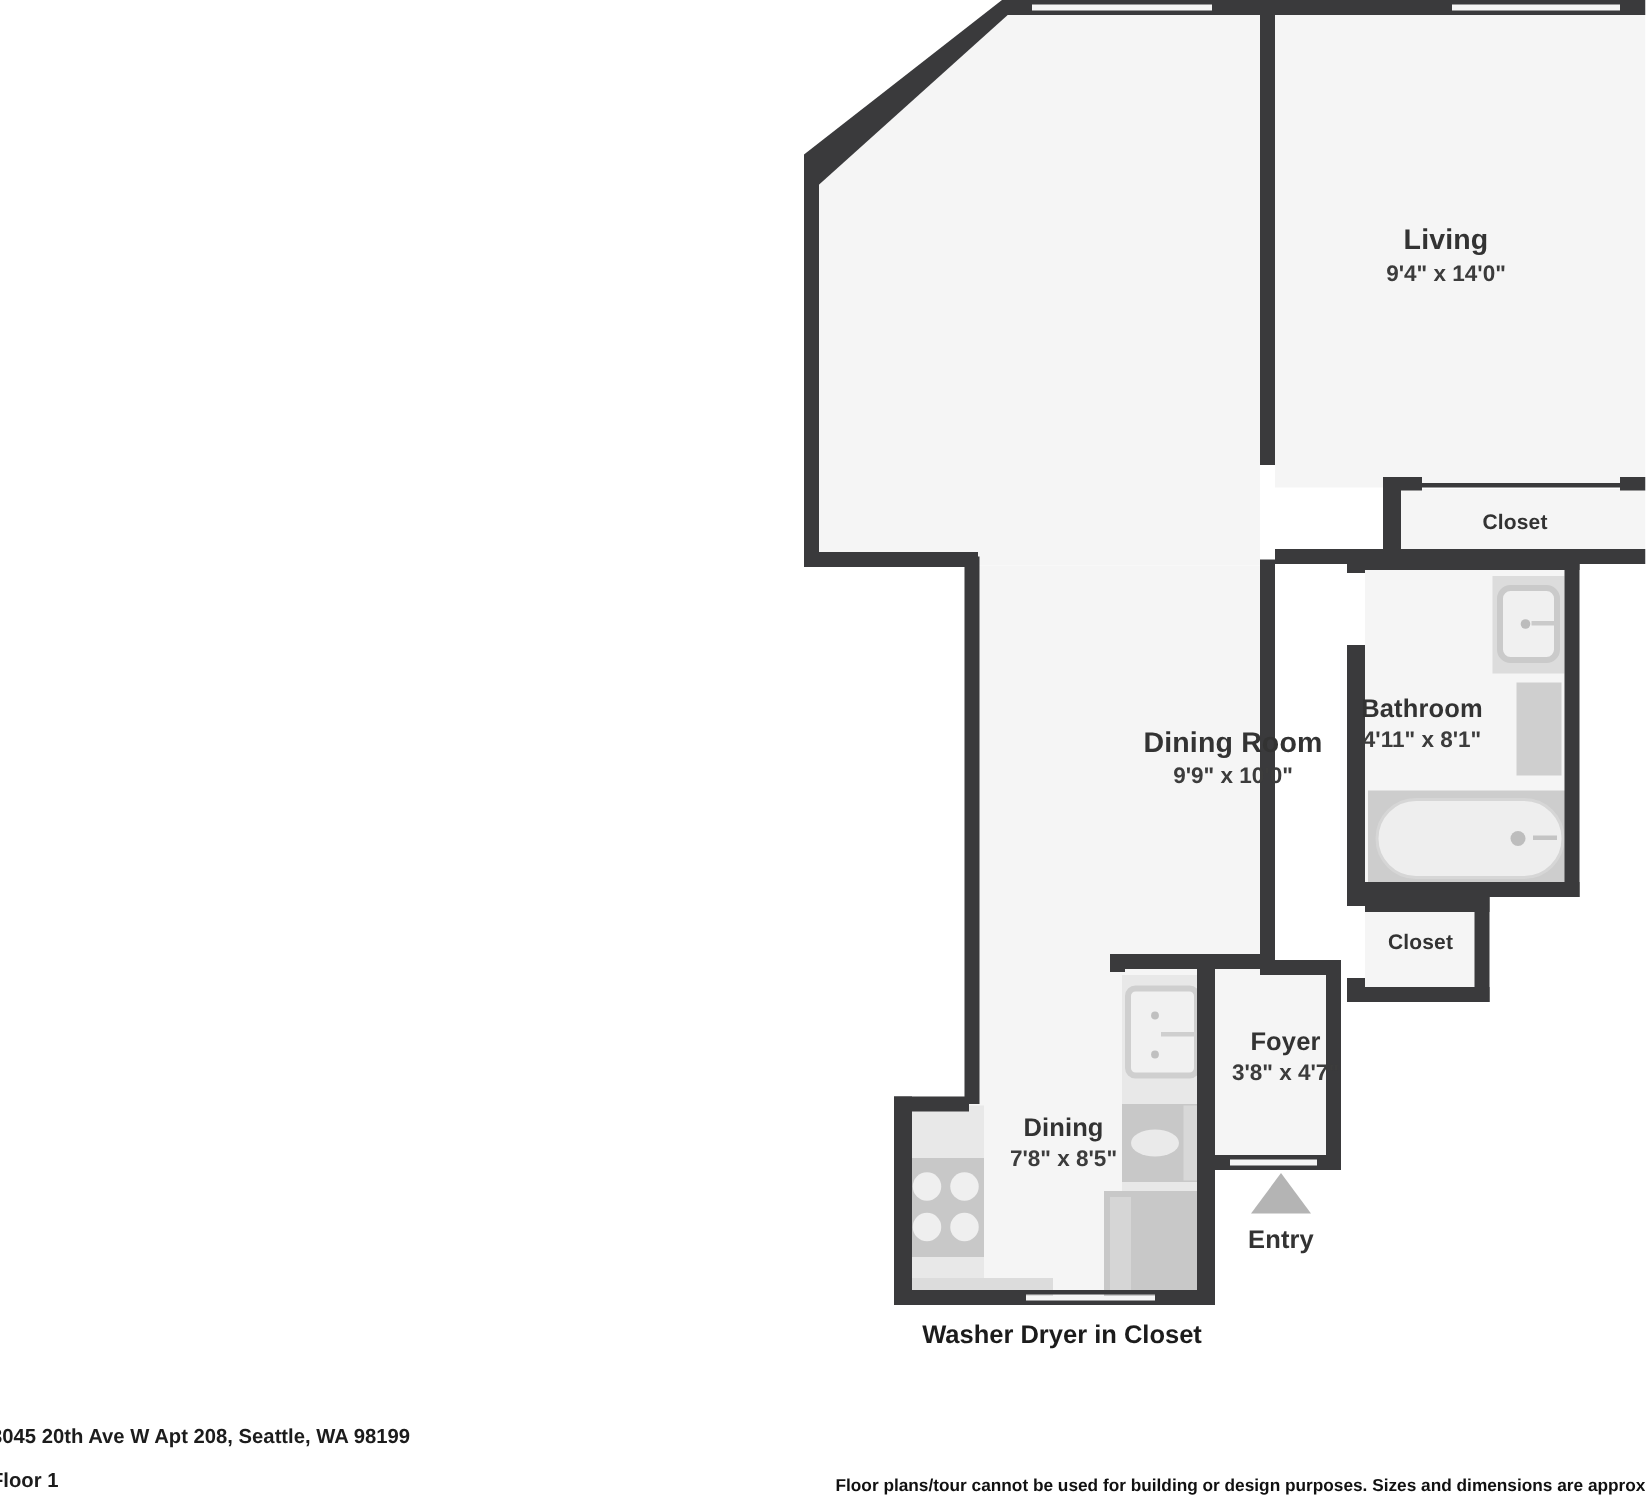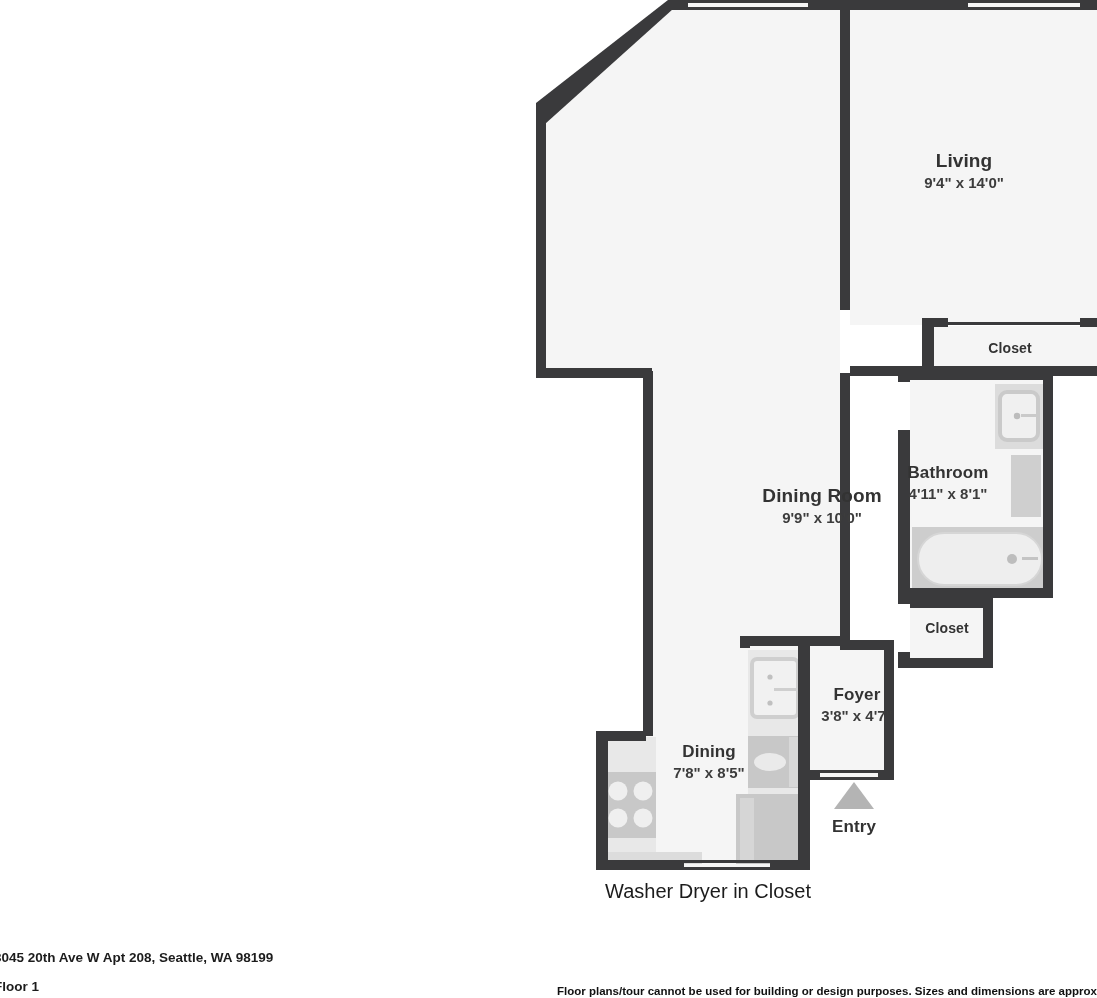--- a/index.html
+++ b/index.html
@@ -48,22 +48,22 @@
     font-weight: bold;
     line-height: 1.2;
     color: #3c3c3c;
     margin-top: 2px;
   }
   .label-small .room-name { font-size: 17px; }
   .closet-label .room-name { font-size: 14px; }
   .entry-label .room-name { font-size: 17px; }
   .caption-note {
     position: absolute;
-    font-size: 20px;
-    font-weight: normal;
+    font-size: 17px;
+    font-weight: bold;
     color: #1c1c1c;
     white-space: nowrap;
     transform: translate(-50%, 0);
     font-family: "Liberation Sans", sans-serif;
   }
   .footer-text {
     position: absolute;
     font-family: "Liberation Sans", sans-serif;
     color: #1c1c1c;
     white-space: nowrap;

